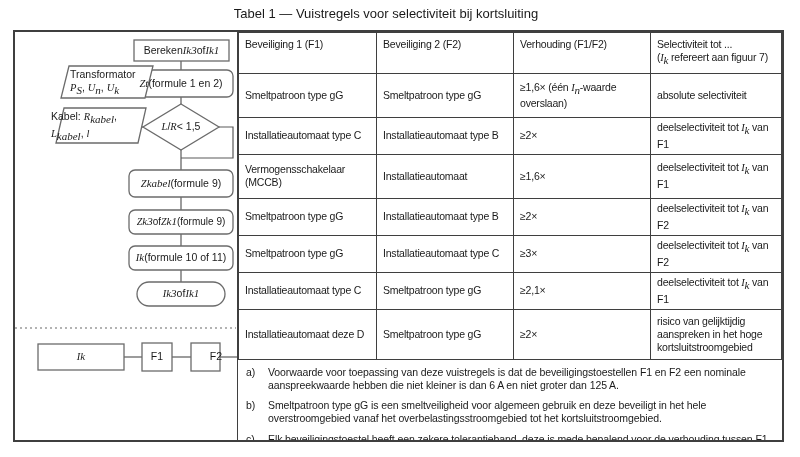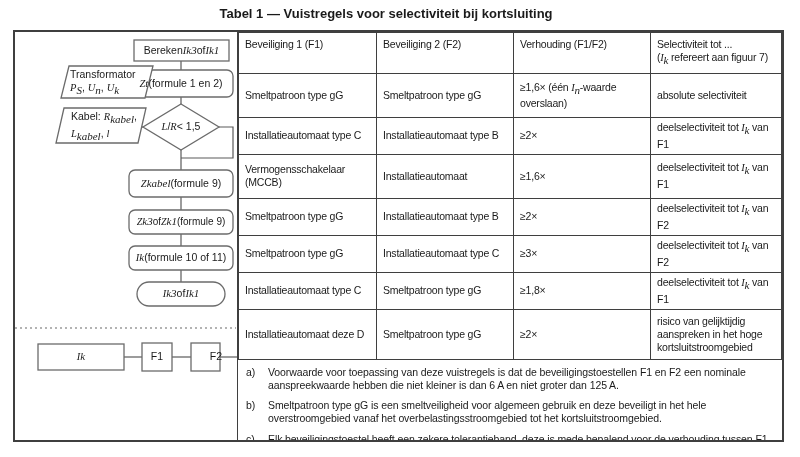--- a/index.html
+++ b/index.html
@@ -4,21 +4,21 @@
 <style>
   html,body{margin:0;padding:0;}
   body{
     width:800px;height:457px;background:#ffffff;position:relative;overflow:hidden;
     font-family:"Liberation Sans",sans-serif;color:#1a1a1a;
   }
   i{font-family:"Liberation Serif",serif;font-style:italic;}
   sub{font-family:"Liberation Serif",serif;font-style:italic;font-size:11px;}
   .title{
     position:absolute;top:6px;left:0;width:772px;text-align:center;
-    font-size:13px;font-weight:bold;
+    font-size:13px;font-weight:normal;
   }
   .frame{
     position:absolute;left:13px;top:30px;width:771px;height:412px;
     border:2px solid #3f3f3f;box-sizing:border-box;display:flex;
   }
   
   .flow-panel{width:222px;min-width:222px;border-right:1px solid #3f3f3f;position:relative;}
   .flow-svg{position:absolute;left:0;top:0;}
   .fl{
     position:absolute;font-size:10.5px;display:flex;align-items:center;justify-content:center;
@@ -82,21 +82,21 @@
       </g>
       <line x1="0" y1="296" x2="221" y2="296" stroke="#9a9a9a" stroke-width="1.5" stroke-dasharray="2 3"></line>
     </svg>
 
     <div class="fl" style="left:119px;top:8px;width:95px;height:21px;">Bereken <i>I</i><sub>k3</sub> of <i>I</i><sub>k1</sub></div>
     <div class="fl" style="left:114px;top:38px;width:104px;height:27px;"><i>Z</i><sub>t</sub> (formule 1 en 2)</div>
     <div class="fl multi" style="left:55px;top:36px;width:80px;">
       <span>Transformator</span>
       <span><i>P</i><sub>S</sub>, <i>U</i><sub>n</sub>, <i>U</i><sub>k</sub></span>
     </div>
-    <div class="fl multi" style="left:56px;top:78px;width:78px;">
+    <div class="fl multi" style="left:36px;top:78px;width:78px;">
       <span>Kabel: <i>R</i><sub>kabel</sub>,</span>
       <span><i>L</i><sub>kabel</sub>, <i>l</i></span>
     </div>
     <div class="fl" style="left:128px;top:84px;width:76px;height:22px;"><i>L</i>/<i>R</i> &lt; 1,5</div>
     <div class="fl" style="left:114px;top:138px;width:104px;height:27px;"><i>Z</i><sub>kabel</sub> (formule 9)</div>
     <div class="fl small" style="left:110px;top:178px;width:112px;height:24px;"><i>Z</i><sub>k3</sub> of <i>Z</i><sub>k1</sub> (formule 9)</div>
     <div class="fl" style="left:114px;top:214px;width:104px;height:24px;"><i>I</i><sub>k</sub> (formule 10 of 11)</div>
     <div class="fl" style="left:122px;top:250px;width:88px;height:24px;"><i>I</i><sub>k3</sub> of <i>I</i><sub>k1</sub></div>
     <div class="fl" style="left:23px;top:312px;width:86px;height:26px;">
         <i>I</i>
@@ -150,21 +150,21 @@
       </tr>
       <tr style="height:22px">
         <td>Smeltpatroon type gG</td>
         <td>Installatieautomaat type C</td>
         <td>≥3×</td>
         <td>deelselectiviteit tot <i>I</i><sub>k</sub> van F2</td>
       </tr>
       <tr style="height:30px">
         <td>Installatieautomaat type C</td>
         <td>Smeltpatroon type gG</td>
-        <td>≥1,8×</td>
+        <td>≥2,1×</td>
         <td>deelselectiviteit tot <i>I</i><sub>k</sub> van F1</td>
       </tr>
       <tr style="height:50px">
         <td>Installatieautomaat deze D</td>
         <td>Smeltpatroon type gG</td>
         <td>≥2×</td>
         <td>risico van gelijktijdig aanspreken in het hoge kortsluitstroomgebied</td>
       </tr>
     </tbody>
       </table>

